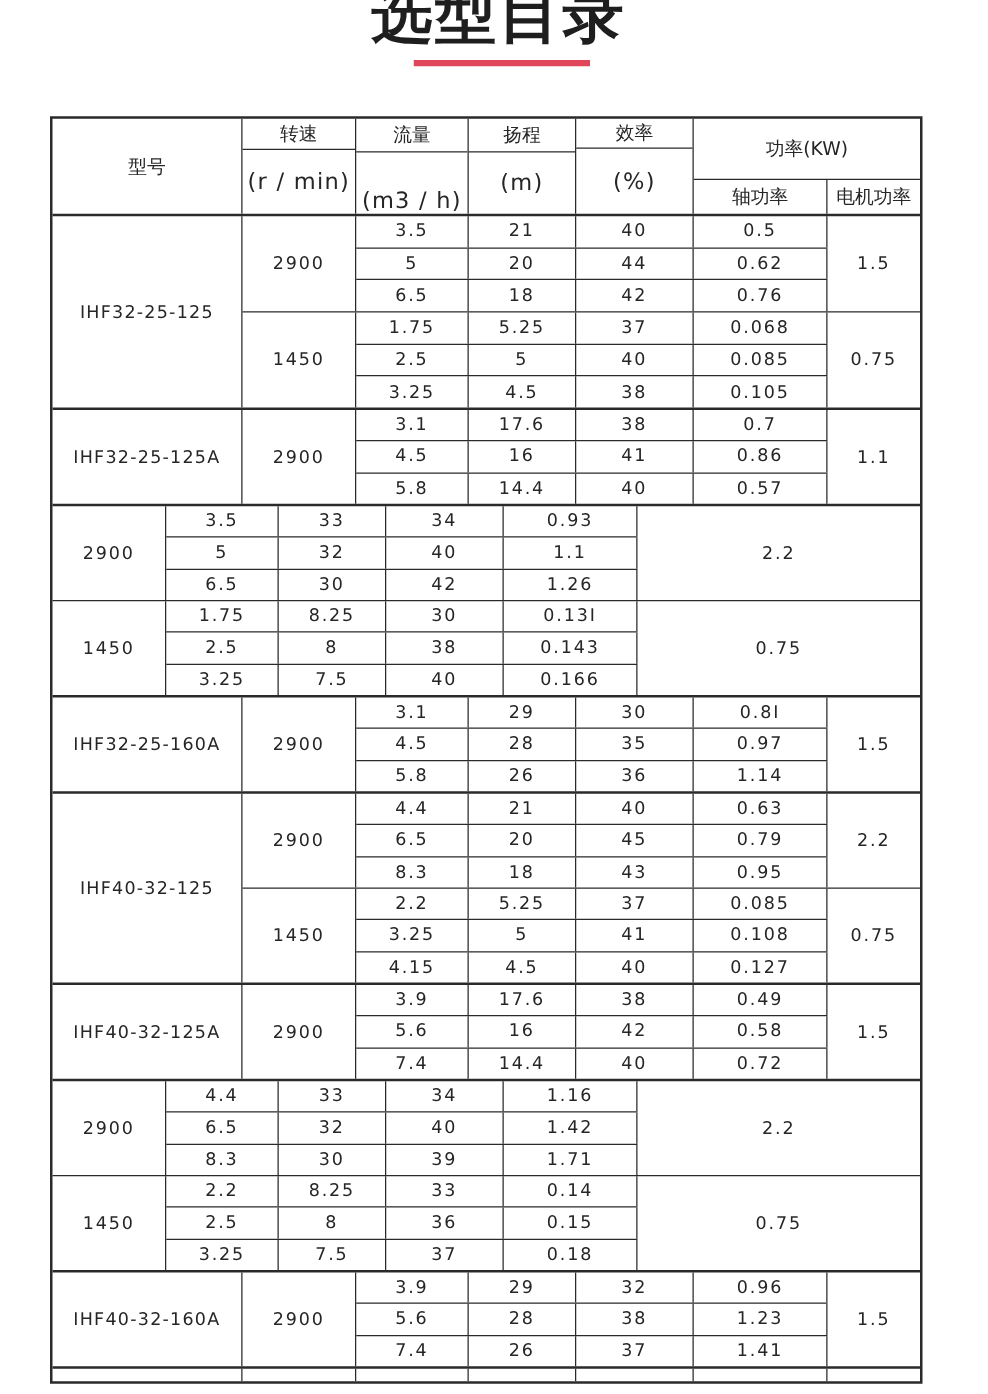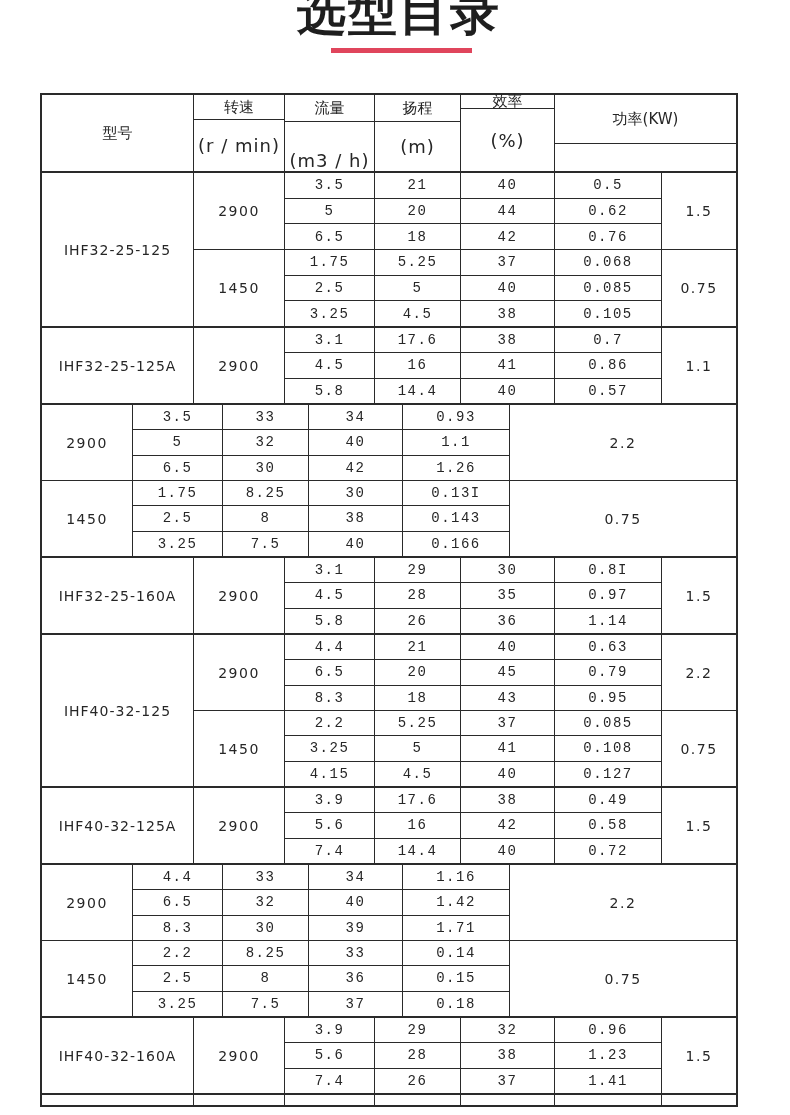--- a/index.html
+++ b/index.html
@@ -77,21 +77,21 @@
     flex: 1;
     display: flex;
     align-items: center;
     justify-content: center;
     font-size: 18px;
     letter-spacing: 1px;
   }
   .speed-h .h-top { height: 25px; }
   .flow-h  .h-top { height: 53px; }
   .head-h  .h-top { height: 27px; }
-  .eff-h   .h-top { height: 14px; }
+  .eff-h   .h-top { height: 24px; }
   .power-h .h-top { height: 49px; }
   .powsplit { display: flex; align-items: stretch; font-size: 15px; letter-spacing: 0; }
   .shaft-hd {
     width: 107px;
     border-right: 1px solid #2a2a2a;
     display: flex; align-items: center; justify-content: center;
   }
   .motor-hd { flex: 1; display: flex; align-items: center; justify-content: center; }
   
   .sec { display: flex; }
@@ -105,21 +105,21 @@
     font-size: 14px;
     letter-spacing: 1.5px;
   }
   .sec .cell { border-right: 1px solid #2a2a2a; }
   .model-cell { letter-spacing: 1px; text-align: right; }
   .motor-cell { border-right: none !important; }
   .groups { flex: 1; display: flex; flex-direction: column; }
   .group  { flex: 1; display: flex; }
   .group + .group { border-top: 1px solid #2a2a2a; }
   .rows { flex: 1; display: flex; flex-direction: column; }
-  .row  { flex: 1; display: flex; font-family: Liberation Mono, monospace; }
+  .row  { flex: 1; display: flex; }
   .row + .row { border-top: 1px solid #2a2a2a; }
   
   .stub { display: flex; height: 12px; border-top: 2px solid #2a2a2a; }
   .stub .sc { border-right: 1px solid #2a2a2a; }
   .stub .sc:last-child { border-right: none; }
 </style>
 </head>
 <body>
 
 <div class="page">
@@ -144,20 +144,24 @@
       <div class="hcell split head-h w-head">
         <div class="h-top">扬程</div>
         <div class="h-bot">(m)</div>
       </div>
       <div class="hcell split eff-h w-eff">
         <div class="h-top">效率</div>
         <div class="h-bot">(%)</div>
       </div>
       <div class="hcell split power-h" style="flex:1">
         <div class="h-top">功率(KW)</div>
+        <div class="h-bot powsplit">
+          <div class="shaft-hd">轴功率</div>
+          <div class="motor-hd">电机功率</div>
+        </div>
       </div>
     </div>
 
     <div class="tbody" id="tbody">
         <div class="sec six">
           <div class="cell w-model model-cell">IHF32-25-125</div>
           <div class="groups">
             <div class="group">
               <div class="cell w-speed speed-cell">2900</div>
               <div class="rows">

